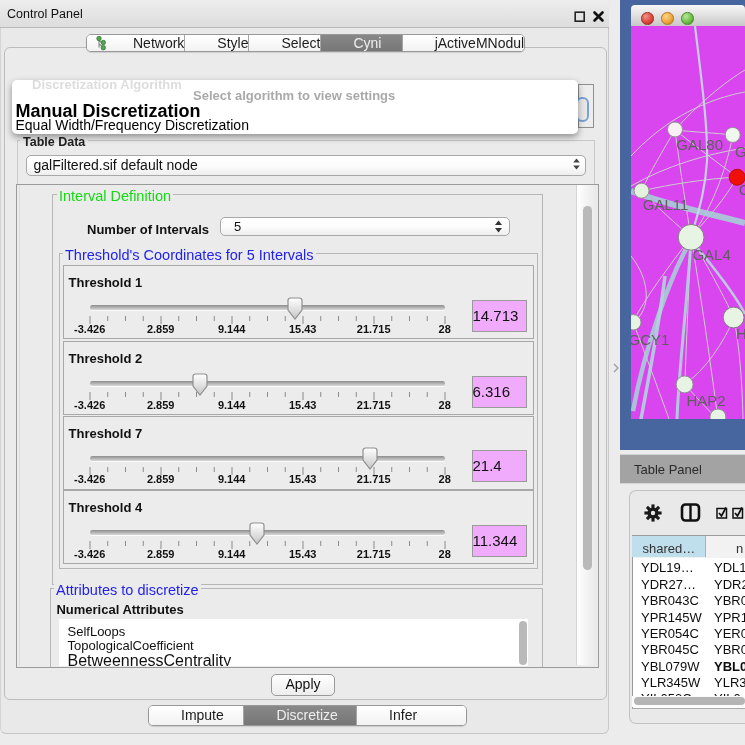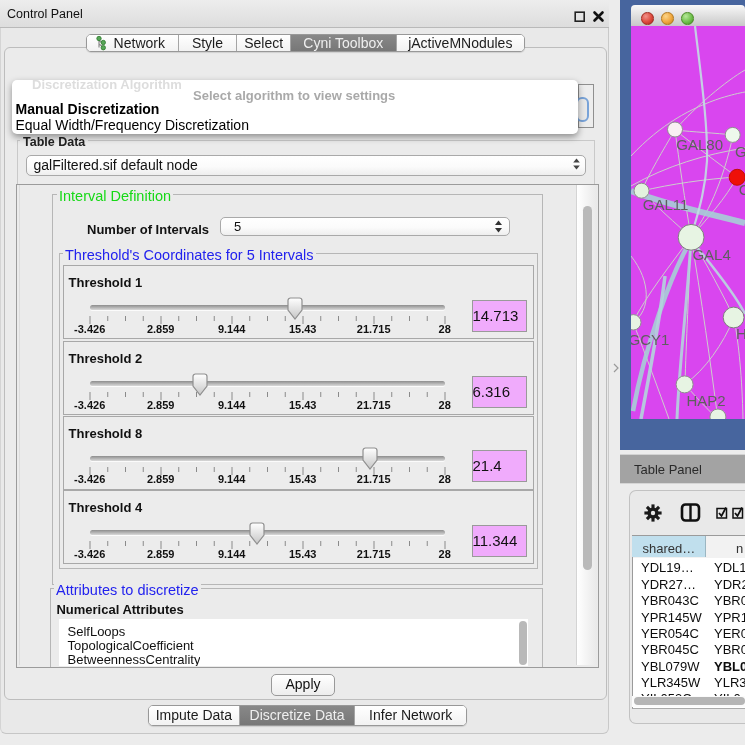--- a/index.html
+++ b/index.html
@@ -11,22 +11,22 @@
  border-right:1px solid #c9c9c9;border-bottom:1px solid #c6c6c6;border-radius:0 0 6px 6px;box-sizing:border-box;}
 #cptitle{left:0;top:0;width:609px;height:27px;background:linear-gradient(#ededed,#dddddd);
  border-bottom:1px solid #b9b9b9;}
 #cptitle .t{position:absolute;left:7px;top:7px;font-size:12.5px;color:#111;}
 
 #tabpanel{left:4px;top:47px;width:601px;height:651px;background:#ebebeb;
  border:1px solid #bdbdbd;border-radius:6px;}
 
 .seg{display:flex;background:#fff;border:1px solid #989898;border-radius:5px;overflow:hidden;
  box-shadow:0 1px 1px rgba(0,0,0,0.12);}
-.seg .s{font-size:14px;color:#1c1c1c;text-align:center;line-height:18px;height:100%;
- background:linear-gradient(#ffffff,#f2f2f2);}
+.seg .s{font-size:14px;color:#1c1c1c;line-height:18px;height:100%;
+ background:linear-gradient(#ffffff,#f2f2f2);padding-left:32px;}
 .seg .s.sel{background:linear-gradient(#888888,#777777);color:#efefef;}
 .seg .s+.s{border-left:1px solid #a5a5a5;}
 
 .combo{background:linear-gradient(#ffffff 0%,#fbfbfb 55%,#eeeeee 100%);border:1px solid #a9a9a9;
  border-radius:5px;font-size:12px;color:#111;}
 
 .group{border:1px solid #b6b6b6;}
 .gtitle{position:absolute;font-size:14.5px;background:#ebebeb;padding:0 2px;}
 
 .thbox{position:absolute;left:62.5px;width:469px;height:72px;border:1px solid #a8a8a8;background:#ececec;}
@@ -176,21 +176,21 @@
   <div class="tlab" style="left:143.2px;">9.144</div>
   <div class="tlab" style="left:214.2px;">15.43</div>
   <div class="tlab" style="left:285.2px;">21.715</div>
   <div class="tlab" style="left:356.2px;">28</div>
   <div class="vbox">6.316</div>
   <svg class="thumb" style="left:128.2px;" width="16" height="24" viewBox="0 0 16 24">
       <path d="M3.5 1 h9 a2.5 2.5 0 0 1 2.5 2.5 v9.5 L8 22 L1 13 V3.5 a2.5 2.5 0 0 1 2.5-2.5 z" fill="url(#thg)" stroke="#8f8f8f" stroke-width="1.2"></path>
     </svg>
 </div>
 <div class="thbox" style="top:415.6px;">
-  <div class="tt">Threshold 8</div>
+  <div class="tt">Threshold 7</div>
   <div class="track"></div>
   <svg style="position:absolute;left:25px;top:50px;" width="357" height="9">
       <use href="#ticks"></use>
     </svg>
   <div class="tlab" style="left:1.2px;">-3.426</div>
   <div class="tlab" style="left:72.2px;">2.859</div>
   <div class="tlab" style="left:143.2px;">9.144</div>
   <div class="tlab" style="left:214.2px;">15.43</div>
   <div class="tlab" style="left:285.2px;">21.715</div>
   <div class="tlab" style="left:356.2px;">28</div>
@@ -216,39 +216,39 @@
       <path d="M3.5 1 h9 a2.5 2.5 0 0 1 2.5 2.5 v9.5 L8 22 L1 13 V3.5 a2.5 2.5 0 0 1 2.5-2.5 z" fill="url(#thg)" stroke="#8f8f8f" stroke-width="1.2"></path>
     </svg>
 </div>
 
 <div class="abs group" style="left:50.4px;top:587.6px;width:491px;height:78px;border-bottom:none;"></div>
 <div class="abs gtitle" style="left:54px;top:582px;color:#2222ee;">Attributes to discretize</div>
 <div class="abs" style="left:56.4px;top:601.5px;font-size:13px;font-weight:bold;color:#111;">Numerical Attributes</div>
 <div class="abs" style="left:58.6px;top:619px;width:469px;height:46.5px;background:#fff;"></div>
 <div class="abs" style="left:67.5px;top:623.5px;font-size:13px;color:#111;">SelfLoops</div>
 <div class="abs" style="left:67.5px;top:637.8px;font-size:13px;color:#111;">TopologicalCoefficient</div>
-<div class="abs" style="left:67.5px;top:652.1px;font-size:13px;color:#111;height:13.5px;overflow:hidden;">BetweennessCentrality</div>
+<div class="abs" style="left:67.5px;top:652.1px;font-size:16px;color:#111;height:13.5px;overflow:hidden;">BetweennessCentrality</div>
 <div class="abs vthumb" style="left:518.5px;top:621.4px;width:8.5px;height:44px;"></div>
 
 <div class="abs" style="left:271px;top:673.5px;width:62px;height:20px;background:linear-gradient(#ffffff,#ededed);border:1px solid #999;border-radius:5px;text-align:center;font-size:14px;line-height:19px;color:#111;">Apply</div>
 
 <div class="abs seg" style="left:148px;top:704.5px;width:317px;height:19px;">
   <div class="s" style="width:90px;line-height:19px;">Impute Data</div>
   <div class="s sel" style="width:115px;line-height:19px;">Discretize Data</div>
   <div class="s" style="width:111px;line-height:19px;">Infer Network</div>
 </div>
 
 <svg class="abs" style="left:612px;top:363px" width="8" height="10" viewBox="0 0 8 10">
     <path d="M2 1 L6 5 L2 9" stroke="#9a9a9a" stroke-width="1.2" fill="none"></path>
   </svg>
 
 <div class="abs" id="dropdown">
   <div class="abs" style="left:20px;top:-3px;font-size:13px;font-weight:bold;color:#dddddd;">Discretization Algorithm</div>
   <div class="abs" style="left:181px;top:8px;font-size:13px;font-weight:bold;color:#a9a9a9;">Select algorithm to view settings</div>
-  <div class="abs" style="left:3.5px;top:20.5px;font-size:14px;font-weight:bold;color:#000;">Manual Discretization</div>
+  <div class="abs" style="left:3.5px;top:20.5px;font-size:18px;font-weight:bold;color:#000;">Manual Discretization</div>
   <div class="abs" style="left:3.5px;top:36.5px;font-size:14px;color:#000;">Equal Width/Frequency Discretization</div>
 </div>
 
 <div class="abs" id="netblue"></div>
 <div class="abs" id="nettitle">
   <div class="light" style="left:10px;background:radial-gradient(circle at 35% 30%,#f0928a,#dd4a3d 55%,#a8281e);border:0.5px solid #9f2c22;"></div>
   <div class="light" style="left:30px;background:radial-gradient(circle at 35% 30%,#fbd58b,#f0a73e 55%,#bf7d1d);border:0.5px solid #b37a20;"></div>
   <div class="light" style="left:50px;background:radial-gradient(circle at 35% 30%,#b7e89a,#6fc04c 55%,#45901f);border:0.5px solid #4c8b28;"></div>
 </div>
 <div class="abs" id="netcanvas">

